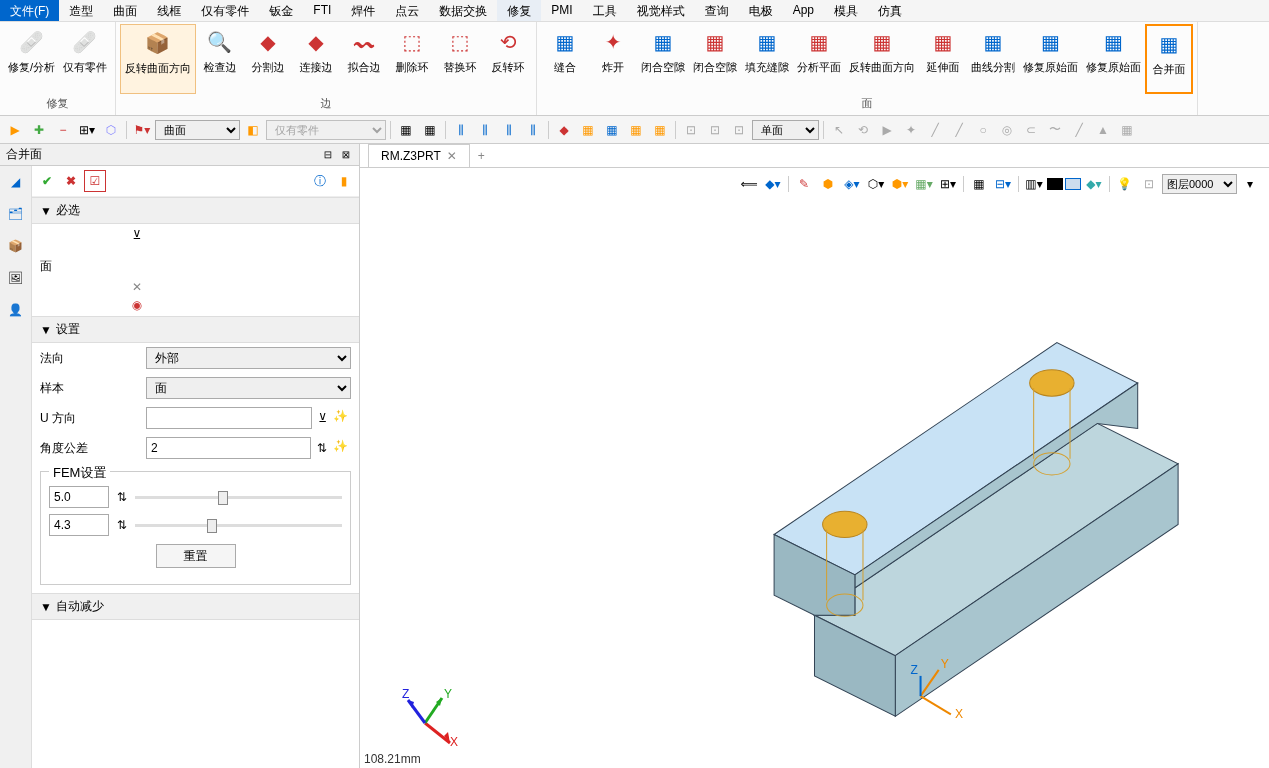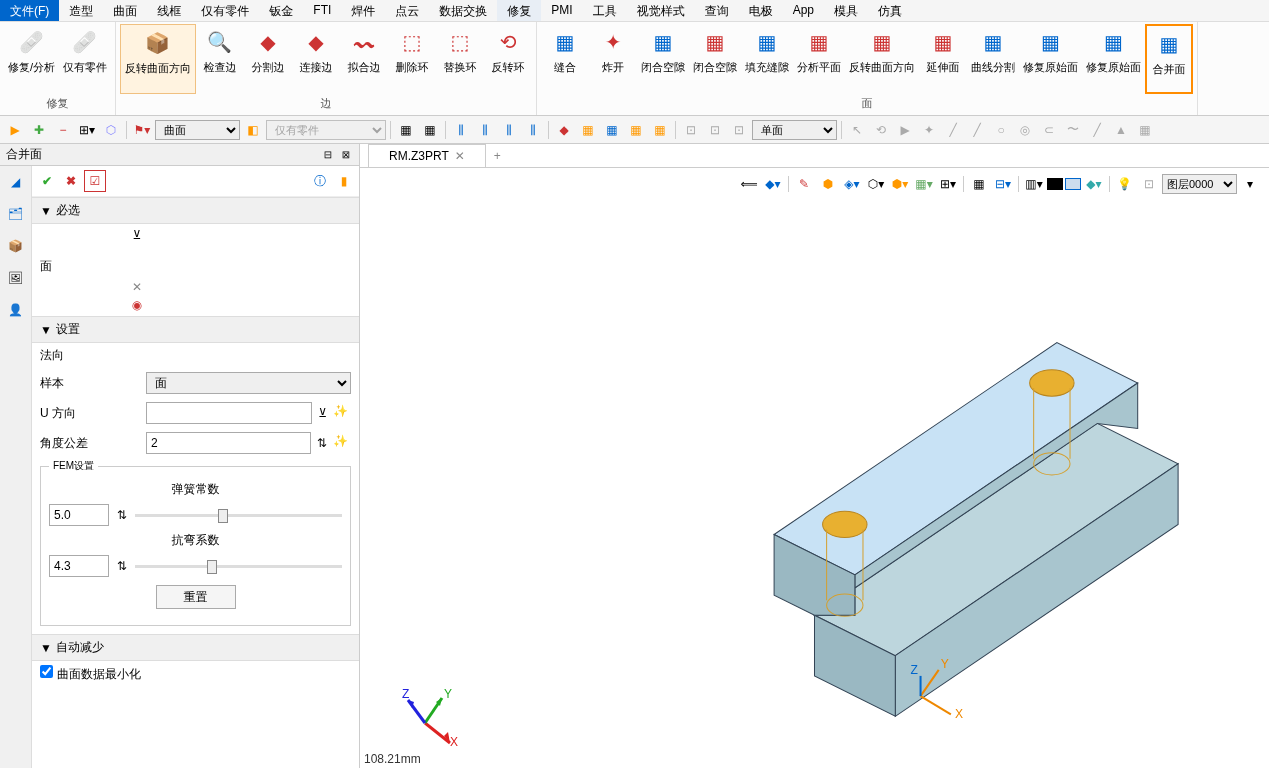--- a/index.html
+++ b/index.html
@@ -52,33 +52,33 @@
 .face-list { flex: 1; border: 2px solid #4caf50; background: #fff; min-height: 90px; padding: 4px 6px; }
 .face-list .litem { padding: 1px 0; }
 .face-ctrls { width: 18px; display: flex; flex-direction: column; gap: 4px; align-items: center; }
 
 .form-row { display: flex; align-items: center; padding: 4px 8px; gap: 6px; }
 .form-row .flabel { width: 100px; }
 .form-row select, .form-row input[type=text] { flex: 1; height: 22px; border: 1px solid #aaa; padding: 0 4px; }
 .form-row .wand { width: 18px; height: 18px; cursor: pointer; }
 
 .fem-box { border: 1px solid #ccc; margin: 8px; padding: 8px; position: relative; }
-.fem-box .fem-title { position: absolute; top: -8px; left: 8px; background: #fff; padding: 0 4px; font-size: 10px; }
+.fem-box .fem-title { position: absolute; top: -8px; left: 8px; background: #fff; padding: 0 4px; font-size: 13px; }
 .fem-row { display: flex; align-items: center; gap: 8px; margin: 6px 0; }
 .fem-row .flabel { text-align: center; flex: 1; }
 .fem-row input[type=text] { width: 60px; height: 22px; border: 1px solid #aaa; padding: 0 4px; }
 .fem-row .slider { flex: 1; height: 20px; position: relative; }
 .fem-row .slider-track { position: absolute; top: 9px; left: 0; right: 0; height: 3px; background: #ddd; }
 .fem-row .slider-thumb { position: absolute; top: 4px; width: 10px; height: 14px; background: #eee; border: 1px solid #888; }
 .fem-reset { width: 80px; height: 24px; margin: 8px auto; display: block; border: 1px solid #aaa; background: #f5f5f5; cursor: pointer; }
 
 
 .viewport { flex: 1; position: relative; background: #fff; }
 .tab-bar { height: 24px; border-bottom: 1px solid #ccc; display: flex; align-items: flex-end; padding-left: 8px; }
-.tab { padding: 4px 20px; border: 1px solid #ccc; border-bottom: none; background: #fff; cursor: pointer; display: flex; align-items: center; gap: 6px; }
+.tab { padding: 4px 12px; border: 1px solid #ccc; border-bottom: none; background: #fff; cursor: pointer; display: flex; align-items: center; gap: 6px; }
 .tab .close { cursor: pointer; color: #888; }
 .tab-add { padding: 4px 8px; cursor: pointer; color: #888; }
 
 .view-toolbar { position: absolute; top: 30px; right: 8px; display: flex; gap: 2px; align-items: center; }
 .view-toolbar .vtool { width: 22px; height: 20px; display: flex; align-items: center; justify-content: center; cursor: pointer; }
 .view-toolbar .vsep { width: 1px; height: 16px; background: #ccc; margin: 0 2px; }
 .view-toolbar select { height: 20px; border: 1px solid #aaa; font-size: 11px; }
 
 .canvas { position: absolute; top: 56px; left: 0; right: 0; bottom: 0; }
 .canvas svg { width: 100%; height: 100%; }
@@ -241,21 +241,21 @@
   <span class="sep"></span>
   <span class="tool" style="color:#c33">◆</span>
   <span class="tool" style="color:#f90">▦</span>
   <span class="tool" style="color:#06c">▦</span>
   <span class="tool" style="color:#f90">▦</span>
   <span class="tool" style="color:#f90">▦</span>
   <span class="sep"></span>
   <span class="tool" style="color:#aaa">⊡</span>
   <span class="tool" style="color:#aaa">⊡</span>
   <span class="tool" style="color:#aaa">⊡</span>
-  <select style="width:85px"><option>单面</option></select>
+  <select style="width:67px"><option>单面</option></select>
   <span class="sep"></span>
   <span class="tool" style="color:#aaa">↖</span>
   <span class="tool" style="color:#aaa">⟲</span>
   <span class="tool" style="color:#aaa">▶</span>
   <span class="tool" style="color:#aaa">✦</span>
   <span class="tool" style="color:#aaa">╱</span>
   <span class="tool" style="color:#aaa">╱</span>
   <span class="tool" style="color:#aaa">○</span>
   <span class="tool" style="color:#aaa">◎</span>
   <span class="tool" style="color:#aaa">⊂</span>
@@ -305,71 +305,63 @@
             <span style="color:#c33">◉</span>
           </div>
         </div>
 
         <div class="section-header">
           <span>▼</span>
           <span>设置</span>
         </div>
         <div class="form-row">
           <span class="flabel">法向</span>
+          <select><option>外部</option></select>
         </div>
         <div class="form-row">
           <span class="flabel">样本</span>
           <select><option>面</option></select>
         </div>
         <div class="form-row">
           <span class="flabel">U 方向</span>
           <input type="text" style="">
           <span>⊻</span>
           <span class="wand" style="color:#fa0">✨</span>
         </div>
         <div class="form-row">
           <span class="flabel">角度公差</span>
           <input type="text" value="2" style="">
           <span>⇅</span>
           <span class="wand" style="color:#fa0">✨</span>
         </div>
 
         <div class="fem-box">
           <span class="fem-title">FEM设置</span>
-          <div class="fem-row">
-              <span class="flabel">弹簧常数</span>
-            </div>
           <div class="fem-row">
             <input type="text" value="5.0" style="">
             <span>⇅</span>
             <div class="slider">
               <div class="slider-track"></div>
                 <div class="slider-thumb" style="left:40%"></div>
             </div>
           </div>
           <div class="fem-row">
-              <span class="flabel">抗弯系数</span>
-            </div>
-          <div class="fem-row">
             <input type="text" value="4.3" style="">
             <span>⇅</span>
             <div class="slider">
               <div class="slider-track"></div>
                 <div class="slider-thumb" style="left:35%"></div>
             </div>
           </div>
           <button class="fem-reset">重置</button>
         </div>
 
         <div class="section-header">
           <span>▼</span>
           <span>自动减少</span>
-        </div>
-        <div class="form-row">
-          <label><input type="checkbox" checked="" style=""><span>曲面数据最小化</span></label>
         </div>
       </div>
     </div>
   </div>
 
   <div class="viewport">
     <div class="tab-bar">
       <div class="tab">
         <span>RM.Z3PRT</span>
         <span class="close">✕</span>

